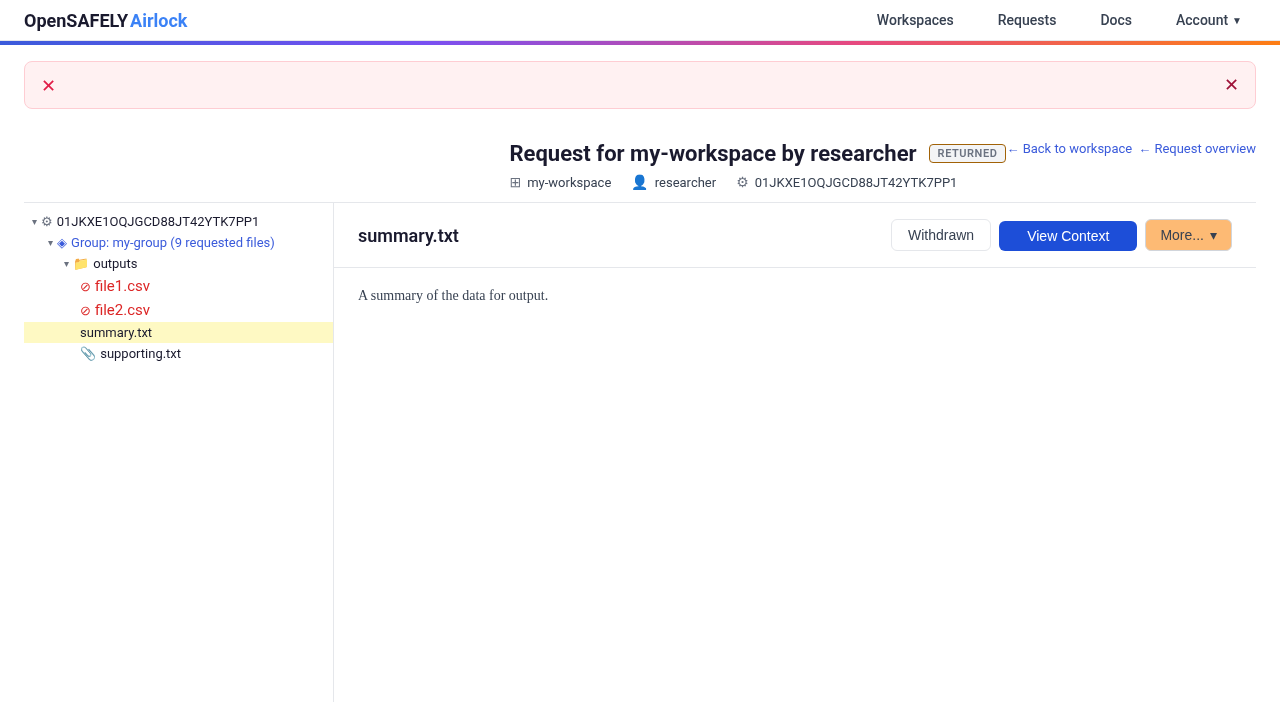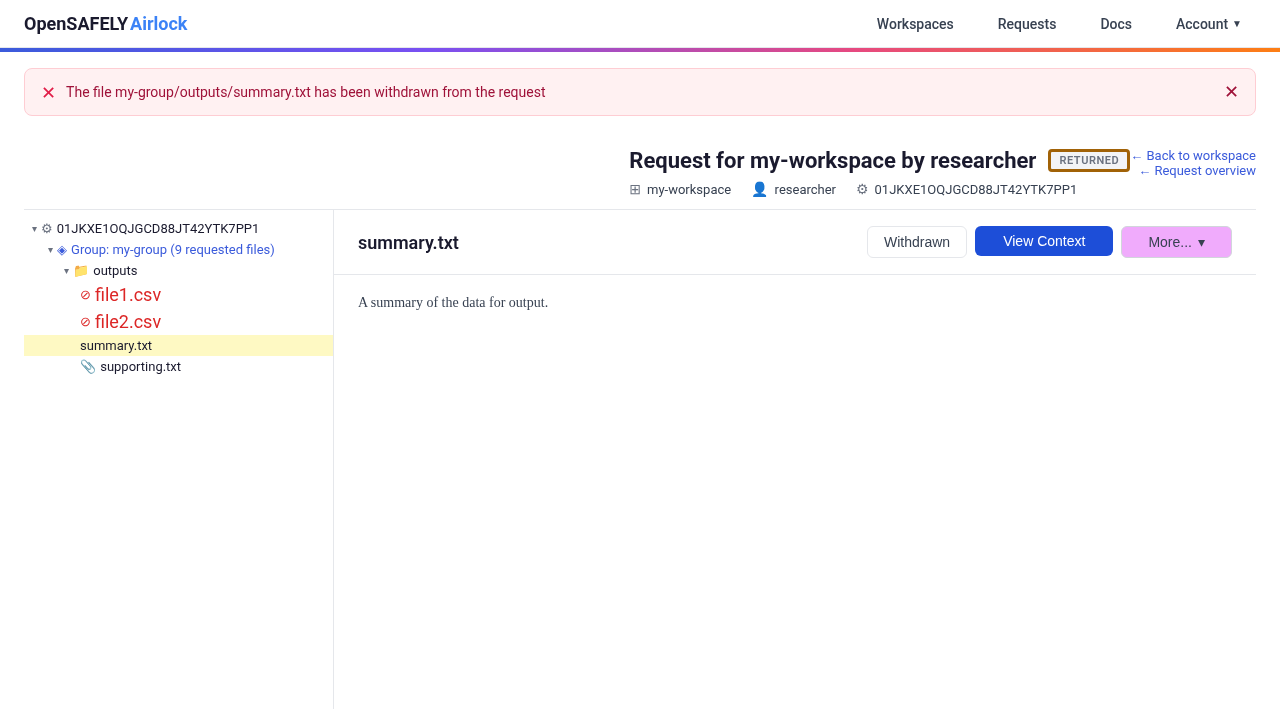--- a/index.html
+++ b/index.html
@@ -1,21 +1,21 @@
 <!DOCTYPE html>
 <html><head>
   <meta charset="utf-8">
   <style>
     * { box-sizing: border-box; margin: 0; padding: 0; }
     body { font-family: -apple-system, BlinkMacSystemFont, 'Segoe UI', Roboto, sans-serif; font-size: 14px; color: #1a1a2e; background: #fff; }
 
     
     nav {
       display: flex; align-items: center; justify-content: space-between;
-      padding: 0 24px; height: 48px; border-bottom: 1px solid #e5e7eb;
+      padding: 0 24px; height: 41px; border-bottom: 1px solid #e5e7eb;
       background: #fff;
     }
     .nav-logo { display: flex; align-items: center; gap: 2px; font-weight: 700; font-size: 18px; }
     .nav-logo .opensafely { color: #1a1a2e; }
     .nav-logo .airlock { color: #3b82f6; }
     .nav-links { display: flex; align-items: center; gap: 16px; }
     .nav-link {
       padding: 6px 14px; border-radius: 6px; cursor: pointer;
       color: #374151; font-size: 14px; font-weight: 500;
       text-decoration: none; display: flex; align-items: center; gap: 4px;
@@ -45,28 +45,28 @@
 
     
     .page-header {
       display: flex; align-items: flex-start; justify-content: flex-end;
       padding: 16px 0 12px 0;
     }
     .page-title-area { display: flex; flex-direction: column; gap: 8px; }
     .page-title { display: flex; align-items: center; gap: 12px; font-size: 22px; font-weight: 700; }
     .returned-badge {
       font-size: 11px; font-weight: 600; color: #6b7280;
-      background: #f3f4f6; border: 3px solid #a16207;
+      background: #f3f4f6; border: 1px solid #a16207;
       padding: 2px 8px; border-radius: 4px; letter-spacing: 0.05em;
     }
     .page-meta { display: flex; align-items: center; gap: 20px; }
     .meta-item { display: flex; align-items: center; gap: 6px; color: #374151; font-size: 13px; }
     .meta-icon { color: #6b7280; font-size: 14px; }
 
-    .page-actions { display: flex; flex-direction: column; align-items: flex-end; }
+    .page-actions { display: flex; flex-direction: row; align-items: flex-end; gap: 6px; }
     .back-link { color: #3b5bdb; text-decoration: none; font-size: 13px; display: flex; align-items: center; gap: 4px; }
 
     
     .workspace { display: flex; border-top: 1px solid #e5e7eb; height: calc(100vh - 220px); }
 
     
     .file-tree {
       width: 310px; min-width: 310px; border-right: 1px solid #e5e7eb;
       overflow-y: auto; padding: 8px 0;
     }
@@ -81,46 +81,46 @@
     .tree-icon { margin-right: 4px; font-size: 13px; }
 
     
     .icon-request { color: #6b7280; }
     .icon-group { color: #3b5bdb; }
     .icon-folder { color: #d97706; }
     .icon-withdrawn { color: #dc2626; }
     .icon-pending { color: #9ca3af; }
 
     .group-label { color: #3b5bdb; font-size: 13px; }
-    .file-label-withdrawn { color: #dc2626; font-size: 18px; }
+    .file-label-withdrawn { color: #dc2626; font-size: 15px; }
 
     
     .file-viewer { flex: 1; display: flex; flex-direction: column; overflow: hidden; }
     .file-viewer-header {
       display: flex; align-items: center; justify-content: space-between;
       padding: 16px 24px; border-bottom: 1px solid #e5e7eb;
     }
     .file-viewer-title { font-size: 18px; font-weight: 600; }
-    .file-viewer-actions { display: flex; align-items: flex-start; gap: 8px; }
+    .file-viewer-actions { display: flex; align-items: flex-end; gap: 8px; }
 
     .btn-withdrawn {
       padding: 7px 16px; border-radius: 6px; border: 1px solid #e5e7eb;
       background: #fff; color: #374151; font-size: 14px; cursor: pointer;
       font-weight: 500;
     }
 
     .btn-view-context {
       padding: 7px 28px; border-radius: 6px; border: none;
       background: #1d4ed8; color: #fff; font-size: 14px; cursor: pointer;
       font-weight: 500;
     }
 
     .btn-more {
-      padding: 7px 26px; border-radius: 6px; border: 1px solid #d1d5db;
-      background: #f0abfc; color: #374151; font-size: 14px; cursor: pointer;
+      padding: 7px 14px; border-radius: 6px; border: 1px solid #d1d5db;
+      background: #fdba74; color: #374151; font-size: 14px; cursor: pointer;
       font-weight: 500; display: flex; align-items: center; gap: 6px;
     }
 
     .file-content { padding: 20px 24px; font-family: Liberation Serif, serif; font-size: 14px; color: #374151; }
   </style>
 </head>
 <body>
 
 <nav>
   <div class="nav-logo">
@@ -137,21 +137,20 @@
     </a>
   </div>
 </nav>
 
 <div class="gradient-bar"></div>
 
 <div class="alert-container">
   <div class="alert">
     <div class="alert-left">
       <span class="alert-icon">✕</span>
-      <span class="alert-text">The file my-group/outputs/summary.txt has been withdrawn from the request</span>
     </div>
     <button class="alert-close">✕</button>
   </div>
 </div>
 
 <div class="main-content">
 
   <div class="page-header">
     <div class="page-title-area">
       <div class="page-title">

